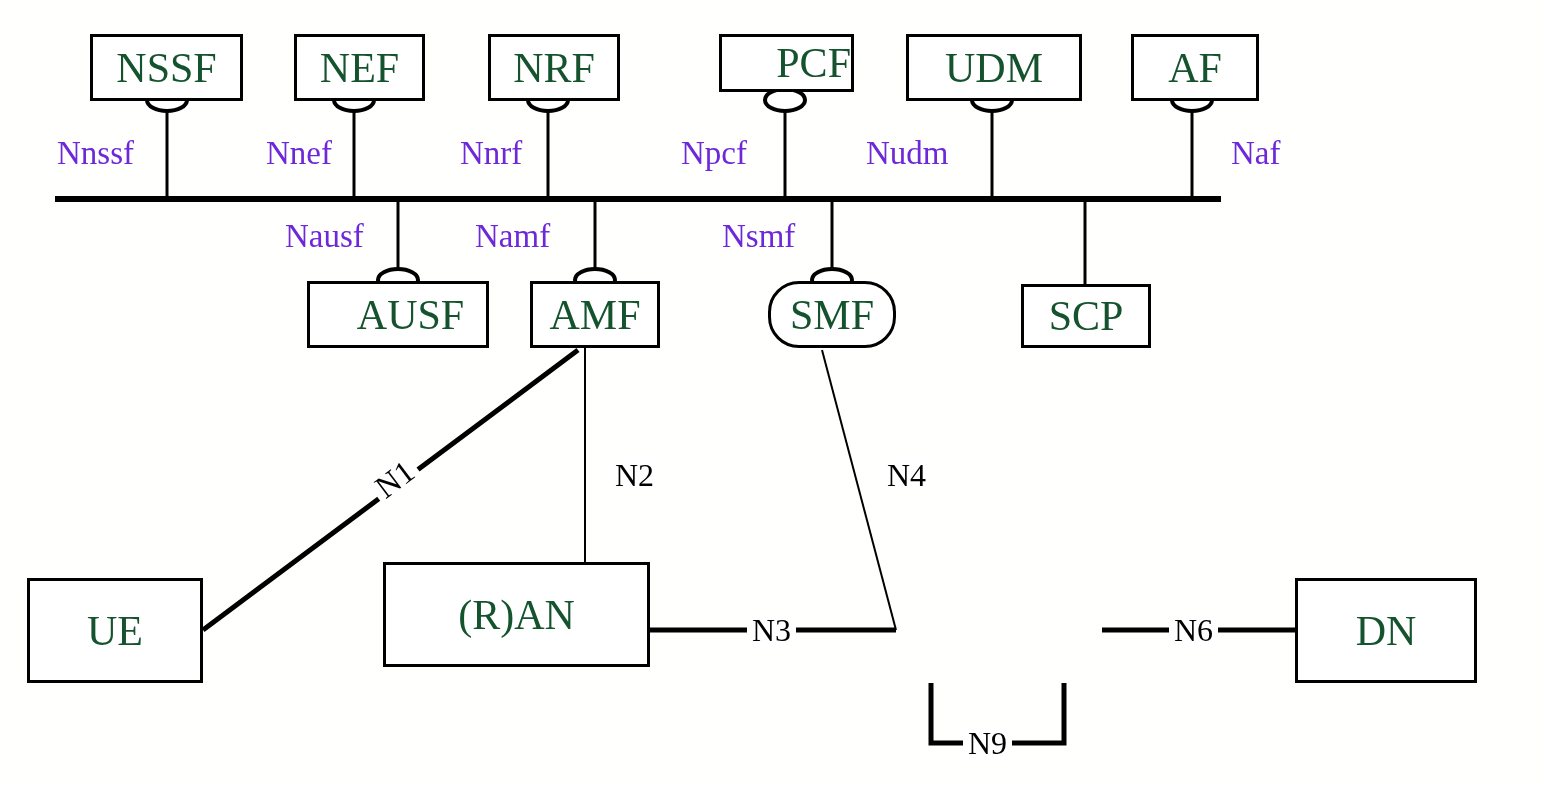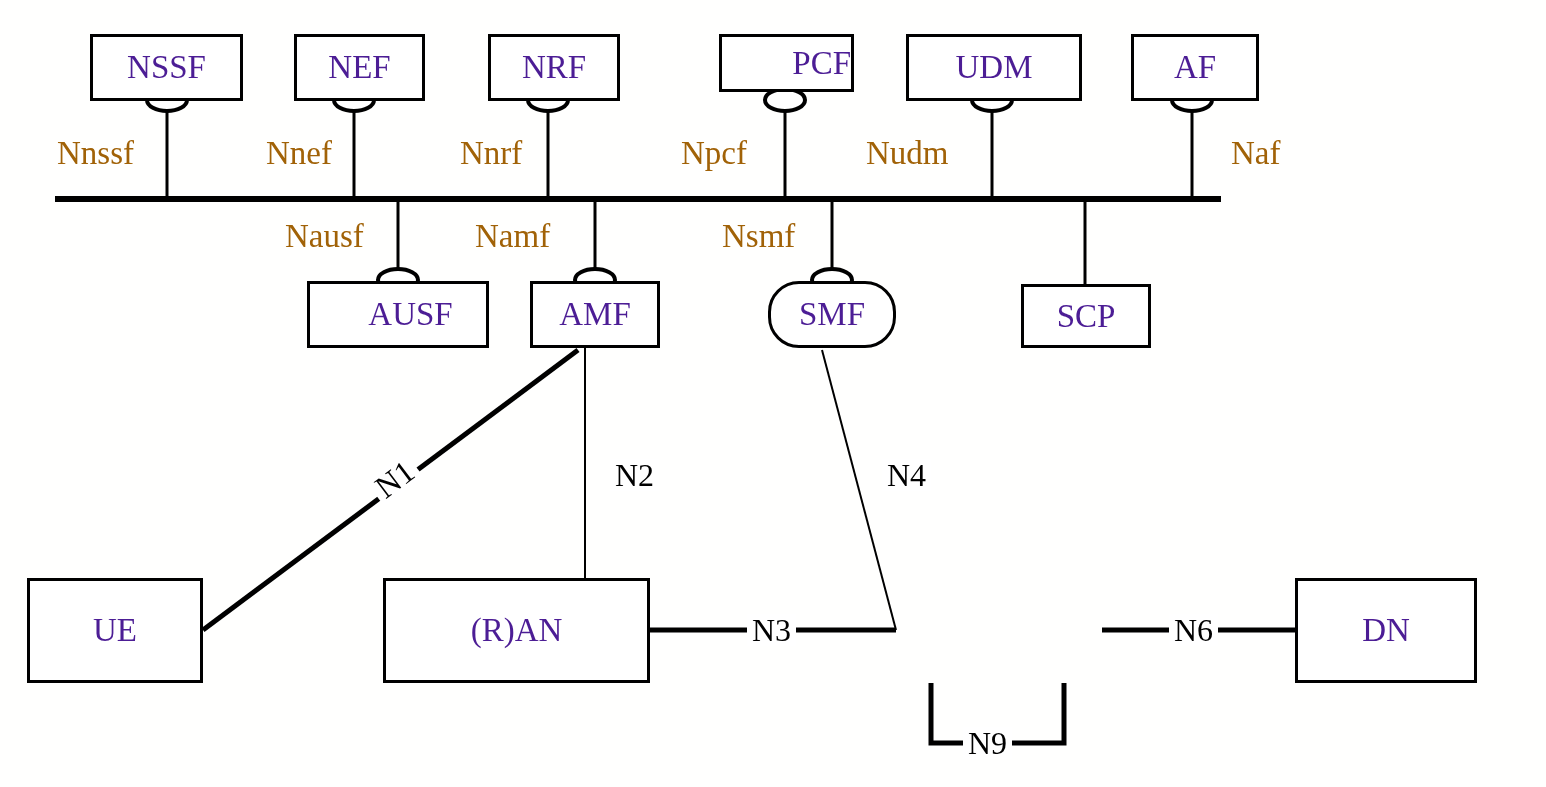--- a/index.html
+++ b/index.html
@@ -1,22 +1,22 @@
 <!DOCTYPE html>
 <html><head>
 <meta charset="utf-8">
 <style>
   html,body{margin:0;padding:0;background:#ffffff;}
   #stage{position:relative;width:1546px;height:787px;background:#fffffe;overflow:hidden;
          font-family:"Liberation Serif","DejaVu Serif",serif;color:#000;}
   svg#wires{position:absolute;left:0;top:0;width:1546px;height:787px;}
   .nfbox{position:absolute;box-sizing:border-box;border:3px solid #000;background:#fff;
          display:flex;align-items:center;justify-content:center;}
-  .nfbox span{font-size:33px;line-height:1;color:#4c1d95;white-space:nowrap;}
-  .sbilabel{position:absolute;font-size:33px;line-height:1;white-space:nowrap;color:#a16207;}
+  .nfbox span{font-size:42px;line-height:1;color:#14532d;white-space:nowrap;}
+  .sbilabel{position:absolute;font-size:33px;line-height:1;white-space:nowrap;color:#6d28d9;}
   .reflabel{position:absolute;font-size:32px;line-height:1;white-space:nowrap;color:#000;
             background:#fff;padding:0 5px;}
   .rot{transform-origin:center center;}
 </style>
 </head>
 <body>
 
 <div id="stage">
 
   <svg id="wires" viewBox="0 0 1546 787" xmlns="http://www.w3.org/2000/svg">
@@ -98,21 +98,21 @@
   <div class="nfbox" style="left:768px;top:281px;width:128px;height:67px;border-radius:31px;">
     <span>SMF</span>
   </div>
   <div class="nfbox" style="left:1021px;top:284px;width:130px;height:64px;">
     <span>SCP</span>
   </div>
 
   <div class="nfbox" style="left:27px;top:578px;width:176px;height:105px;">
     <span>UE</span>
   </div>
-  <div class="nfbox" style="left:383px;top:578px;width:267px;height:105px;">
+  <div class="nfbox" style="left:383px;top:562px;width:267px;height:105px;">
     <span>(R)AN</span>
   </div>
   <div class="nfbox" style="left:1295px;top:578px;width:182px;height:105px;">
     <span>DN</span>
   </div>
 
   <div class="reflabel rot" style="left:370px;top:463px;transform:rotate(-37deg);">N1</div>
   <div class="reflabel" style="left:610px;top:459px;">N2</div>
   <div class="reflabel" style="left:747px;top:614px;">N3</div>
   <div class="reflabel" style="left:882px;top:459px;">N4</div>

